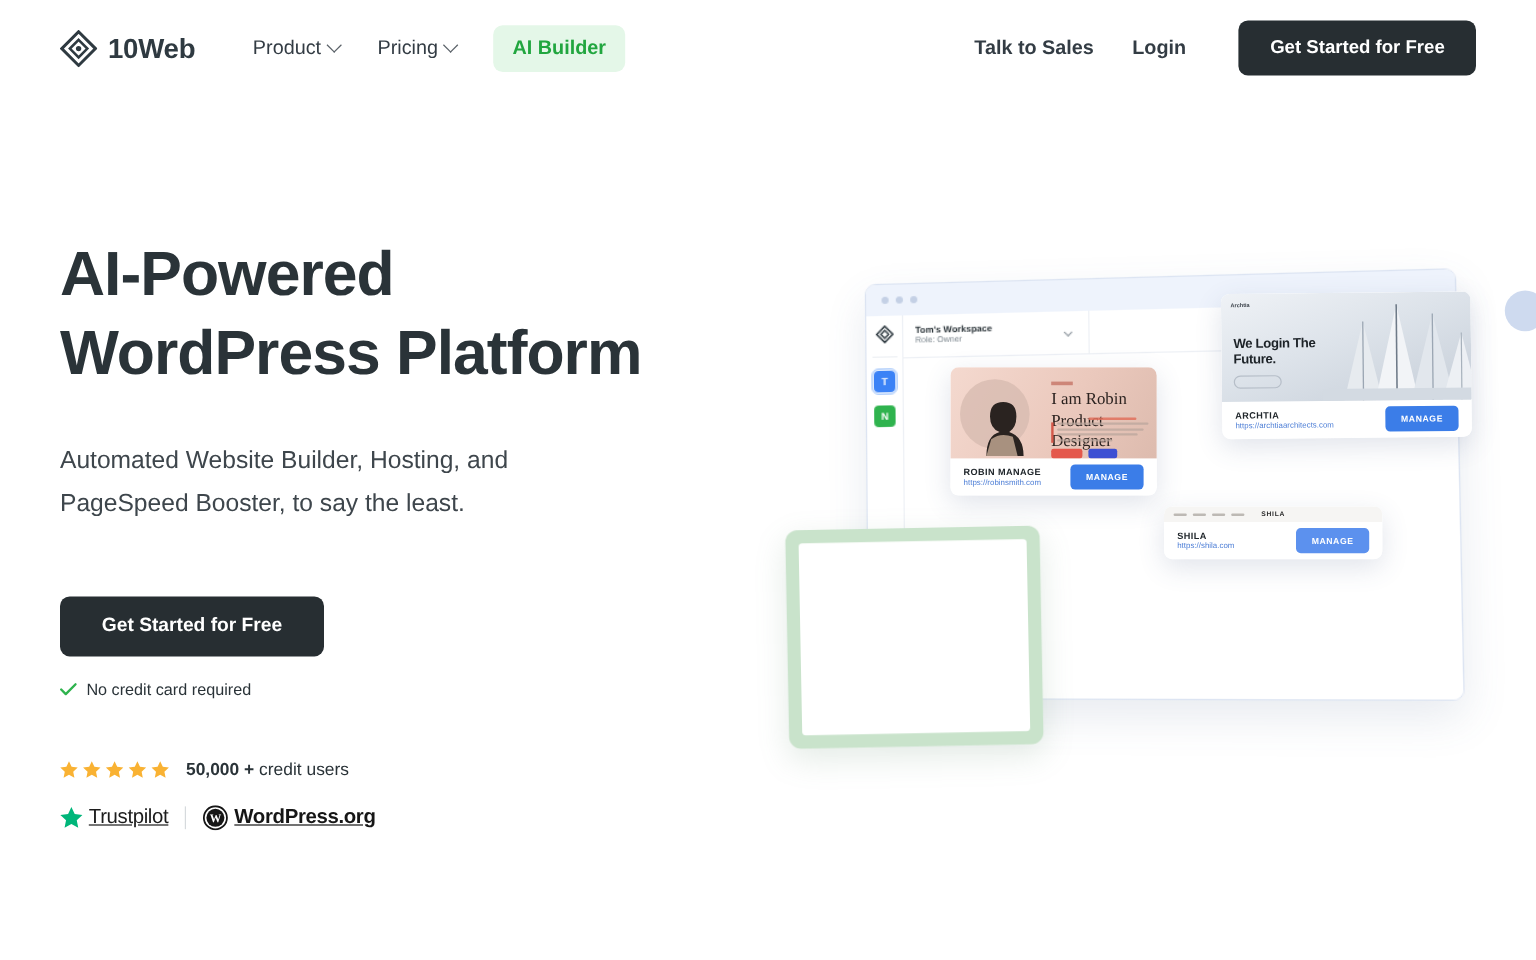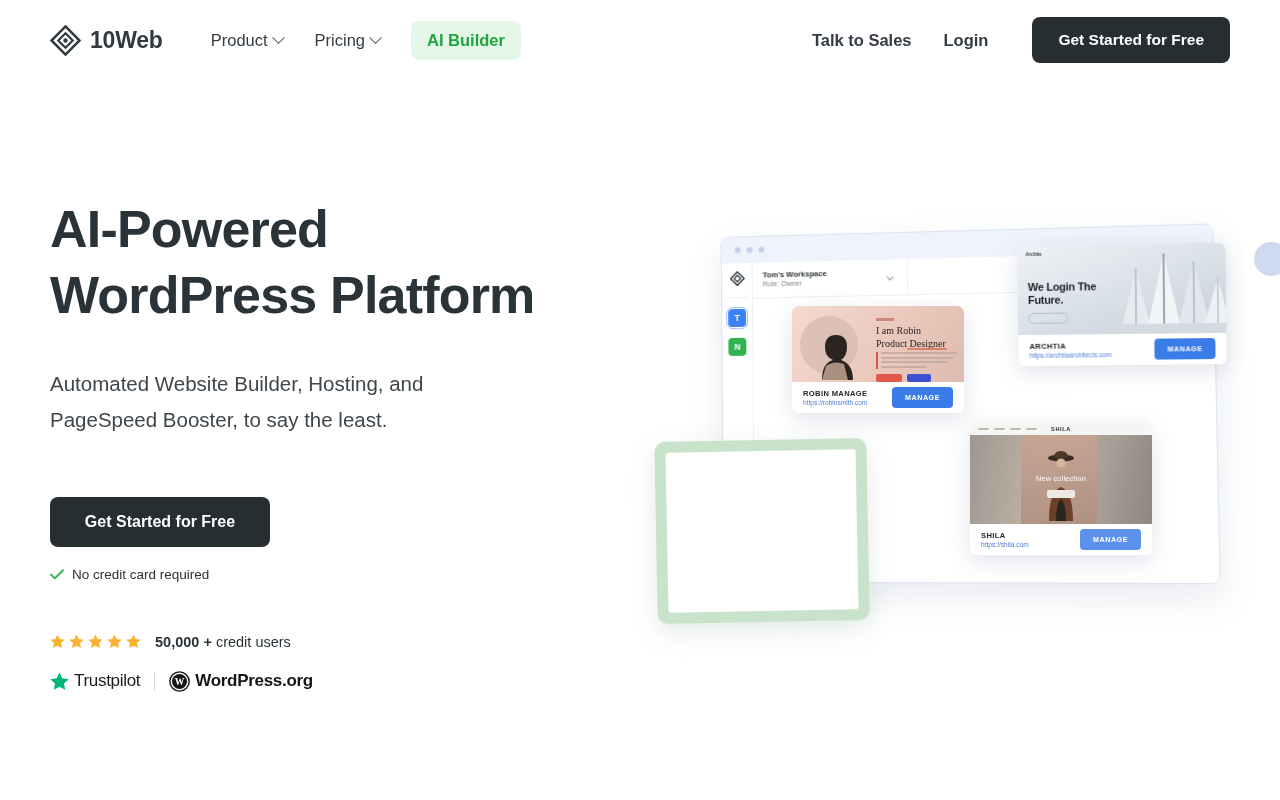--- a/index.html
+++ b/index.html
@@ -83,21 +83,21 @@
   .check-ic { width: 14px; height: 11px; display:block; }
 
   .rating-row { display: flex; align-items: center; gap: 14px; margin-top: 52px; }
   .stars { display: flex; gap: 4px; }
   .star { width: 15px; height: 15px; display: block; }
   .rating-text { font-size: 14.5px; color: #2A3338; }
   .rating-text b { font-weight: bold; }
 
   .badges-row { display: flex; align-items: center; gap: 0; margin-top: 21px; }
   .badge { display: flex; align-items: center; gap: 5px; }
-  .badge-label { font-size: 17px; font-weight: bold; color: #161616; letter-spacing:-0.3px;}
+  .badge-label { font-size: 17px; font-weight: bold; color: #161616; letter-spacing:-0.3px;text-decoration:underline;}
   .badge-label.tp { font-weight: 500; color:#1c1c1c; font-size:17px;}
   .badge-sep { width:1px; height:19px; background:#D6DADD; margin: 0 14px; }
 
   
   .hero-art {
     position: absolute; left: 640px; top: 220px;
     width: 640px; height: 440px;
   }
   .blue-circle {
     position: absolute; right: -8px; top: 22px;
@@ -178,21 +178,21 @@
     background: linear-gradient(120deg,#F4D9CF 0%, #EBC9BD 55%, #DDBBAE 100%);
   }
   .robin-circle {
     position:absolute; left: 8px; top: 10px; width: 58px; height: 58px;
     border-radius:50%; background: rgba(214,186,175,.75);
   }
   .robin-silhouette {
     position:absolute; left: 20px; top: 14px; width:42px; height:62px;
   }
   .robin-tag { position:absolute; left:84px; top:12px; width:18px; height:2.5px; background:#C0685A; opacity:.7;}
-  .robin-h1 { position:absolute; left:84px; top:19px; font-size:10px; color:#2C2320;
+  .robin-h1 { position:absolute; left:84px; top:19px; font-size:14px; color:#2C2320;
               font-family:"Liberation Serif", serif; line-height:1.25;}
   .robin-underline{ position:absolute; left:115px; top:42px; width:40px; height:2px;
               background:#E0705C; border-radius:2px; opacity:.85;}
   .robin-bar { position:absolute; left:84px; top:46px; width:2px; height:17px; background:#D4584A;}
   .robin-lines{ position:absolute; left:89px; top:46px; width:76px;}
   .ln { height:2px; background:#B9A59C; border-radius:2px; margin-bottom:2.5px; opacity:.75;}
   .robin-btns{ position:absolute; left:84px; top:68px; display:flex; gap:5px;}
   .rbtn { height:8px; border-radius:2px; }
   .rbtn.red { width:26px; background:#E4584C;}
   .rbtn.blue{ width:24px; background:#3D4FD3;}
@@ -436,32 +436,20 @@
     </div>
 
     <div class="site-card card-shila">
       <div class="shila-nav">
         <span class="nl"></span>
           <span class="nl"></span>
           <span class="nl"></span>
           <span class="nl"></span>
         <span class="shila-brand">SHILA</span>
       </div>
-      <div class="shila-hero">
-        <div class="shila-wall"></div>
-        <svg class="shila-person" viewBox="0 0 36 72">
-          <ellipse cx="18" cy="9" rx="13" ry="3.6" fill="#3A2C22"></ellipse>
-          <path d="M11 9 q0-7 7-7 q7 0 7 7 z" fill="#4A3829"></path>
-          <circle cx="18" cy="14" r="4.6" fill="#D9B79A"></circle>
-          <path d="M6 72 q0-30 12-34 q12 4 12 34 z" fill="#6E3F2A"></path>
-          <path d="M13 72 q0-18 5-22 q5 4 5 22 z" fill="#2B2520"></path>
-        </svg>
-        <div class="shila-text">New collection</div>
-        <div class="shila-btn"></div>
-      </div>
       <div class="site-foot">
         <div>
           <div class="site-name">SHILA</div>
           <div class="site-url">https://shila.com</div>
         </div>
         <button class="manage-btn" style="background:#5C91EE">MANAGE</button>
       </div>
     </div>
 
     <div class="green-card">

